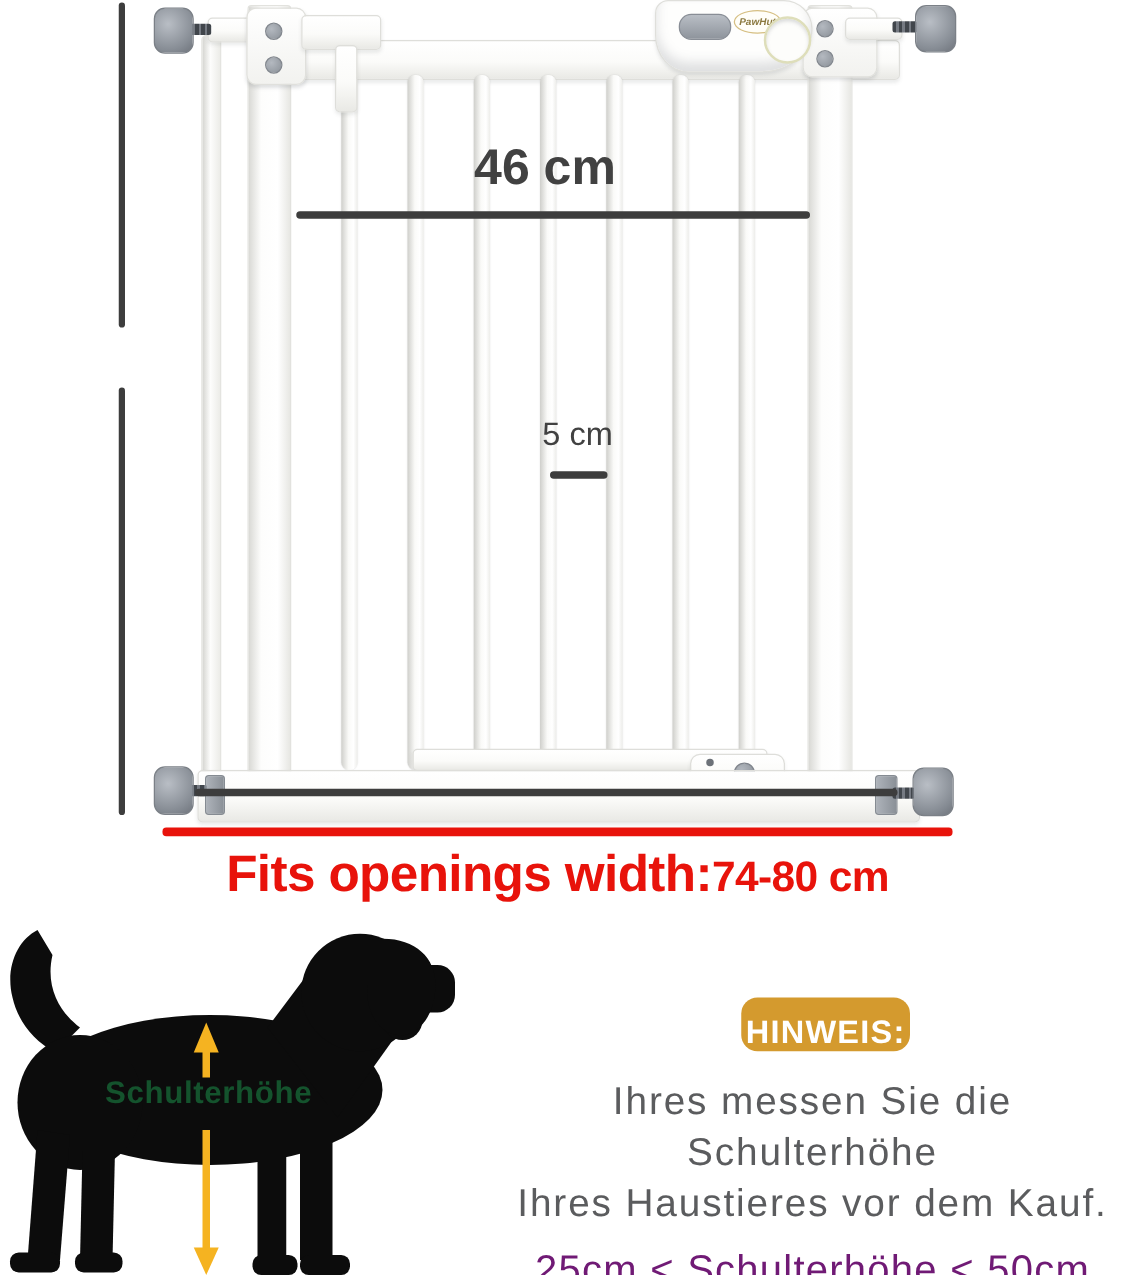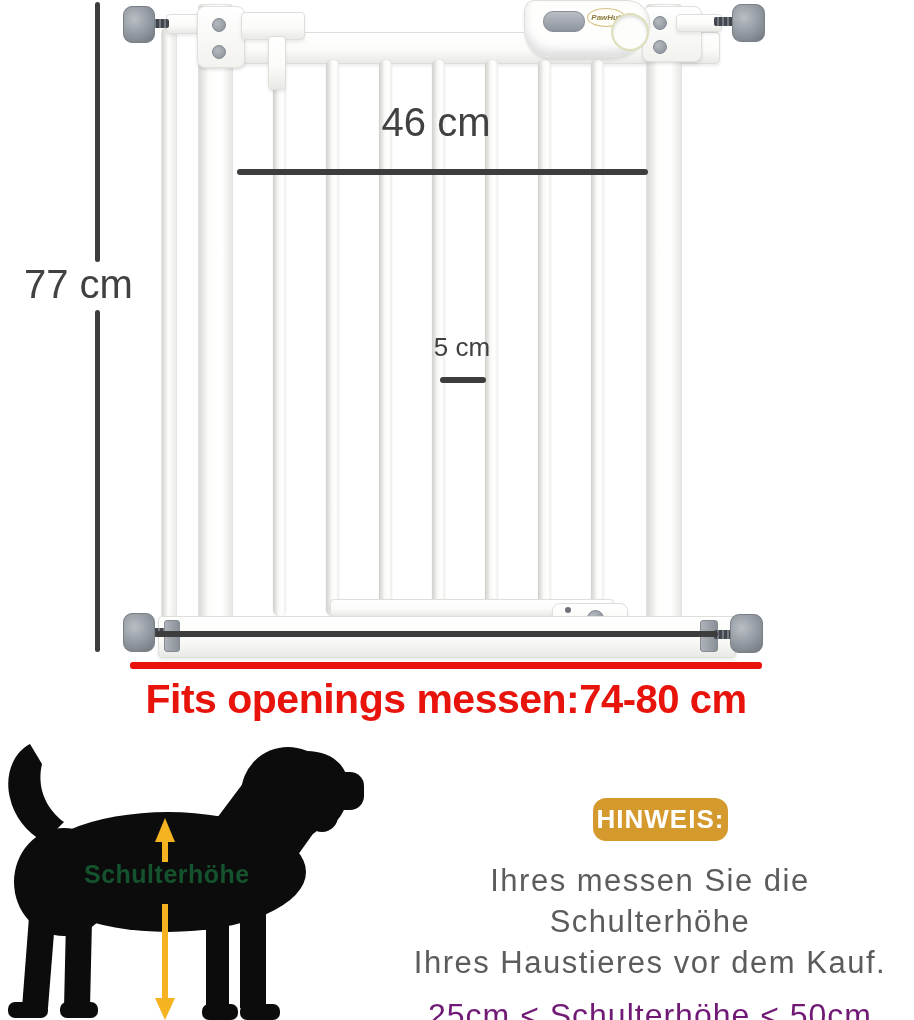--- a/index.html
+++ b/index.html
@@ -32,25 +32,25 @@
              font-size:8px;font-style:italic;font-weight:bold;color:#8c7a40;overflow:hidden;}
   .thumb-circle{background:#fdfdfb;border:2px solid #dedeb a;border:2px solid #dedeba;border-radius:50%;
              box-shadow:inset 0 2px 3px rgba(120,125,130,.25);}
 
   
   .meas-line{background:#3d3d3d;border-radius:3px;}
   .meas-label{color:#414141;font-size:40px;white-space:nowrap;}
   .red-line{background:#e8130b;border-radius:3px;}
   .fit-caption{color:#e8130b;font-weight:bold;text-align:center;white-space:nowrap;}
   .fit-main{font-size:41px;letter-spacing:-.5px;}
-  .fit-range{font-size:40px;letter-spacing:-.5px;}
+  .fit-range{font-size:34px;letter-spacing:-.5px;}
 
   
   .shoulder-label{color:#14532d;font-size:25px;font-weight:bold;letter-spacing:.5px;white-space:nowrap;}
-  .badge{background:#d49a2e;border-radius:13px;display:flex;align-items:center;justify-content:center;
+  .badge{background:#d49a2e;border-radius:13px;display:flex;align-items:flex-end;justify-content:center;
          color:#ffffff;font-weight:bold;font-size:26px;letter-spacing:1px;}
   .advice{width:530px;text-align:center;color:#5b5c5e;}
   .advice .l1,.advice .l2{font-size:31px;letter-spacing:1.5px;line-height:41px;font-weight:300;}
   .advice .l3{font-size:32px;letter-spacing:1px;color:#701a75;margin-top:9px;line-height:46px;}
 </style>
 </head>
 <body>
 
 <div class="stage">
 
@@ -107,33 +107,32 @@
     <div class="abs stem" style="left:150px;top:628px;width:16px;height:9px;"></div>
     <div class="abs gblock" style="left:164px;top:620px;width:14px;height:30px;"></div>
     <div class="abs knob" style="left:123px;top:613px;width:30px;height:37px;"></div>
     <div class="abs gblock" style="left:700px;top:620px;width:16px;height:30px;"></div>
     <div class="abs stem" style="left:714px;top:630px;width:18px;height:9px;"></div>
     <div class="abs knob" style="left:730px;top:614px;width:31px;height:37px;"></div>
   </div>
 
   <div class="abs meas-line" style="left:95px;top:2px;width:5px;height:260px;"></div>
   <div class="abs meas-line" style="left:95px;top:310px;width:5px;height:342px;"></div>
-  <div class="abs meas-label" style="left:24px;top:262px;">77 cm</div>
 
-  <div class="abs meas-label" style="left:436px;top:100px;transform:translateX(-50%);">46 cm</div>
+  <div class="abs meas-label" style="left:436px;top:112px;transform:translateX(-50%);font-weight:bold;">46 cm</div>
   <div class="abs meas-line" style="left:237px;top:169px;width:411px;height:6px;"></div>
 
   <div class="abs meas-label" style="left:462px;top:332px;transform:translateX(-50%);font-size:26px;">5 cm</div>
   <div class="abs meas-line" style="left:440px;top:377px;width:46px;height:6px;"></div>
 
   <div class="abs meas-line" style="left:156px;top:631px;width:562px;height:6px;"></div>
 
   <div class="abs red-line" style="left:130px;top:662px;width:632px;height:7px;"></div>
   <div class="abs fit-caption" style="left:130px;top:676px;width:632px;">
-    <span class="fit-main">Fits openings messen:</span><span class="fit-range">74-80 cm</span>
+    <span class="fit-main">Fits openings width:</span><span class="fit-range">74-80 cm</span>
   </div>
 
   <svg class="abs" style="left:0;top:744px;" width="366" height="276" viewBox="0 0 366 276">
     <g fill="#0c0c0c">
       <path d="M 30 0 C 14 8 4 30 10 54 C 14 72 26 88 44 98 L 64 78 C 48 66 36 46 42 20 Z"></path>
       <ellipse cx="168" cy="128" rx="138" ry="60"></ellipse>
       <polygon points="214,78 262,14 330,66 270,150"></polygon>
       <circle cx="288" cy="50" r="47"></circle>
       <rect x="296" y="28" width="68" height="38" rx="14"></rect>
       <circle cx="322" cy="72" r="16"></circle>

